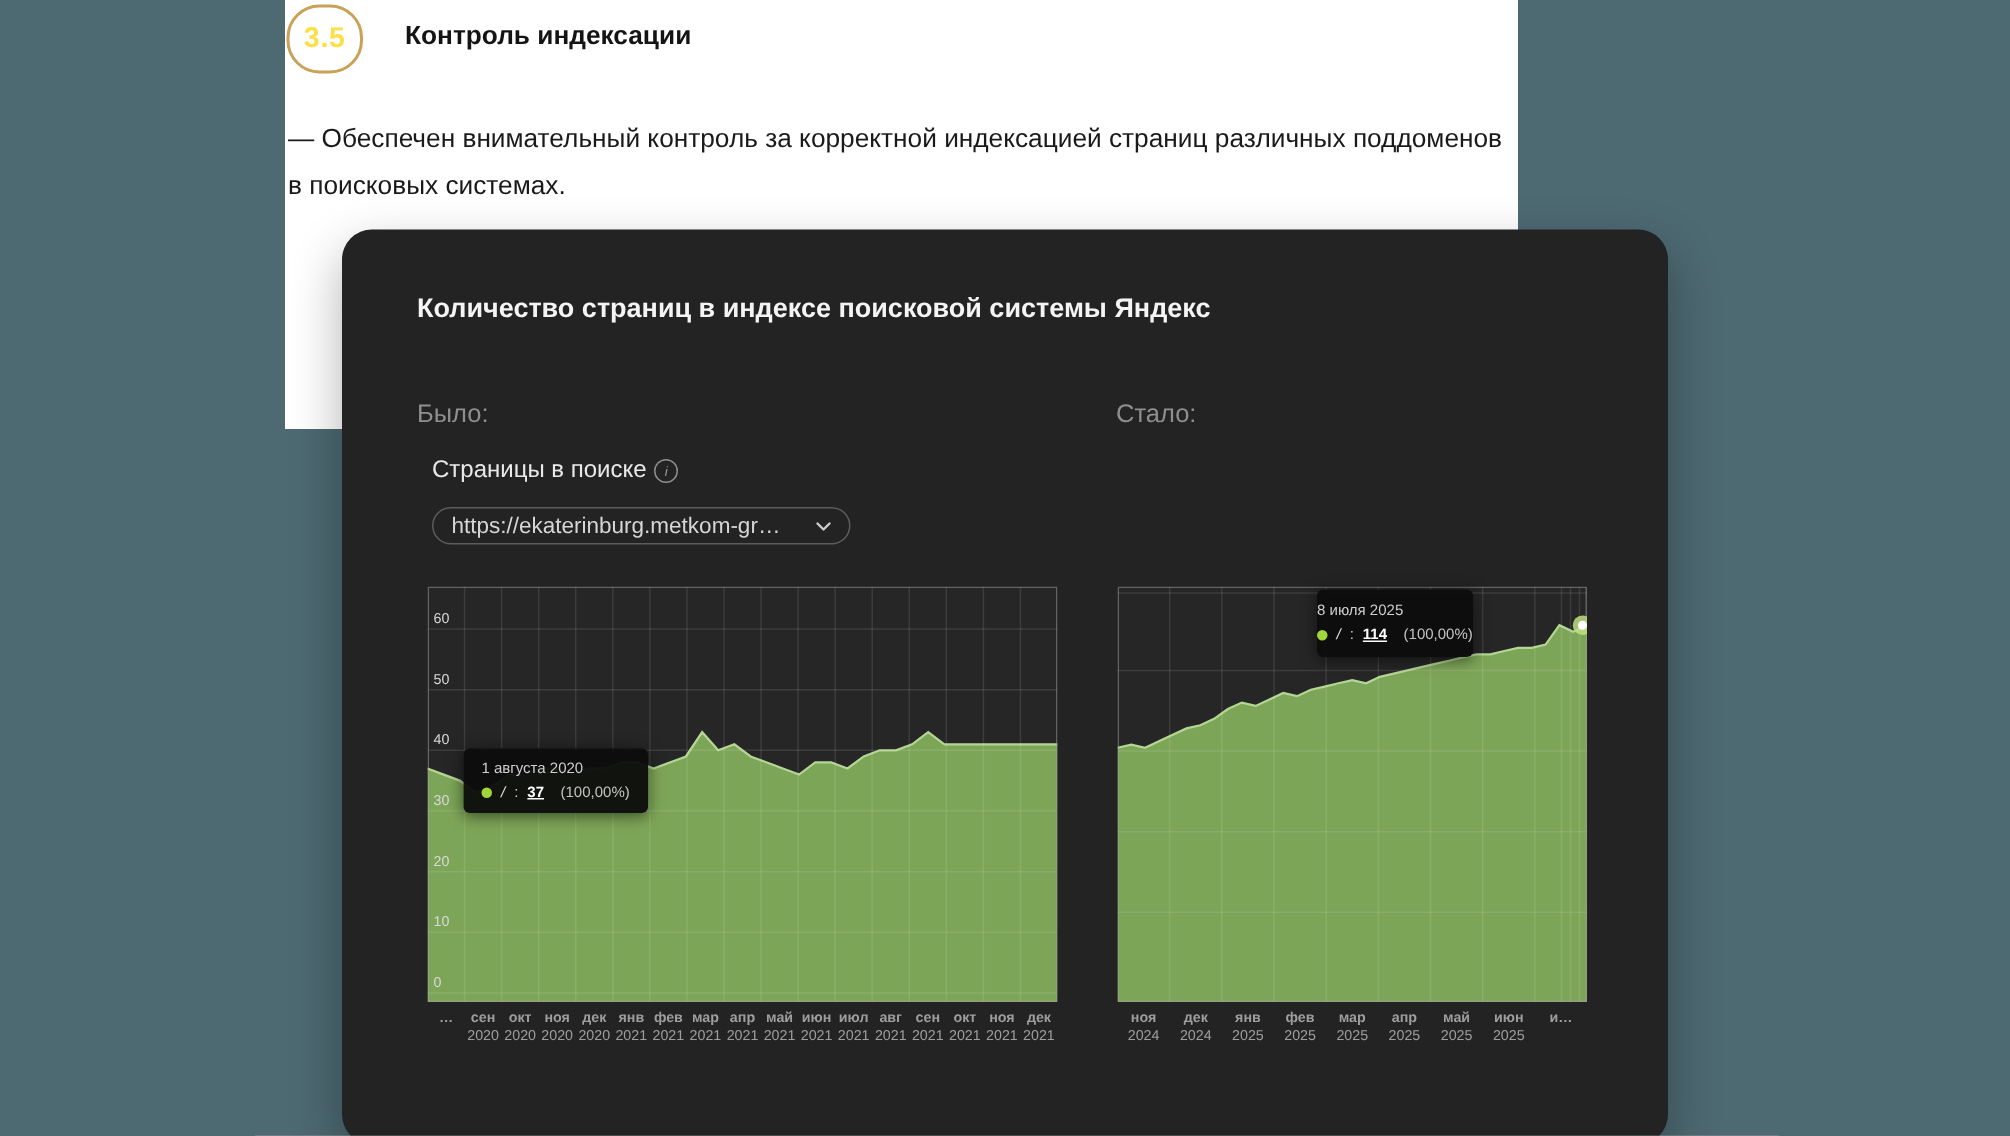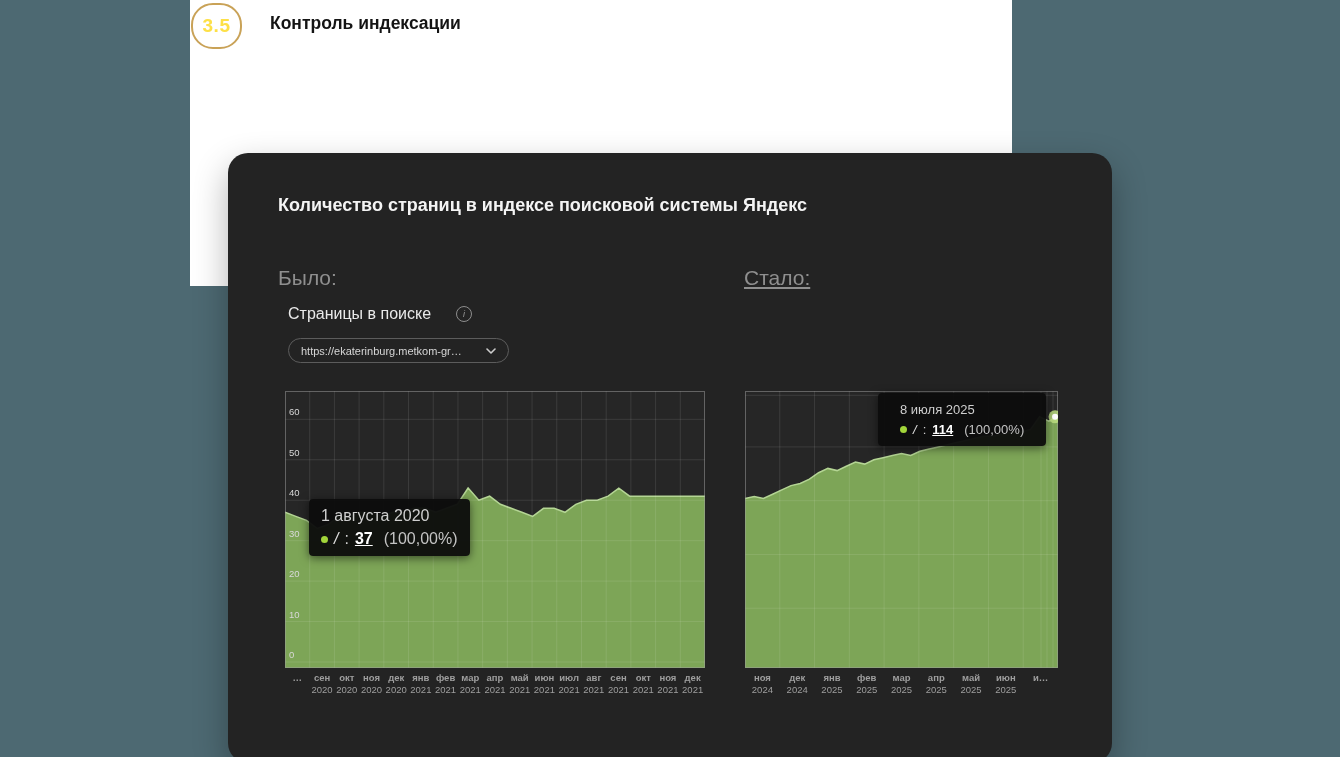--- a/index.html
+++ b/index.html
@@ -9,54 +9,55 @@
   .badge{position:absolute;left:191px;top:3px;width:47px;height:42px;border-radius:22px;
          display:flex;align-items:center;justify-content:center;
          font-size:19px;font-weight:700;z-index:3;letter-spacing:.5px;}
   .section-title{position:absolute;left:270px;top:13px;font-size:17.5px;font-weight:700;
          color:#141414;z-index:3;text-align:center;}
   .paragraph{position:absolute;left:192px;top:77px;width:820px;font-size:17.5px;
          line-height:31px;color:#1a1a1a;z-index:3;}
   .card{position:absolute;left:228px;top:153px;width:884px;height:610px;border-radius:20px;
          z-index:2;box-shadow:0 14px 34px rgba(0,0,0,.30);}
   .card-title{position:absolute;left:50px;top:42px;font-size:18px;font-weight:700;color:#f4f4f4;}
-  .cmp-label{position:absolute;font-size:21px;color:#8f8f8f;}
-  .lbl-before{left:50px;top:113px;} .lbl-after{left:516px;top:113px;text-decoration:underline;}
+  .cmp-label{position:absolute;font-size:17px;color:#8f8f8f;}
+  .lbl-before{left:50px;top:113px;} .lbl-after{left:516px;top:113px;}
   .widget-title{position:absolute;left:60px;top:152px;font-size:16px;color:#e9e9e9;
-         display:flex;align-items:center;gap:25px;}
+         display:flex;align-items:center;gap:5px;}
   .info-icon{width:14px;height:14px;border:1px solid #8d8d8d;border-radius:50%;color:#9a9a9a;
          font-size:9px;font-style:italic;display:inline-flex;align-items:center;justify-content:center;}
   .pill{position:absolute;left:60px;top:185px;height:25px;padding:0 12px;border:1px solid #5c5c5c;
-         border-radius:14px;color:#d6d6d6;font-size:11px;display:inline-flex;align-items:center;gap:24px;
+         border-radius:14px;color:#d6d6d6;font-size:15px;display:inline-flex;align-items:center;gap:24px;
          background:transparent;cursor:pointer;}
   .chart{position:absolute;top:238px;}
   .chart-before{left:57px;} .chart-after{left:517px;}
   svg{display:block;font-family:"Liberation Sans",sans-serif;}
   .tooltip{position:absolute;background:rgba(13,13,13,.96);border-radius:4px;color:#cfcfcf;
          z-index:6;box-shadow:0 2px 10px rgba(0,0,0,.55);white-space:nowrap;}
-  .tt-before{left:24px;top:108px;padding:8px 12px;font-size:16px;}
-  .tt-after{left:133px;top:2px;padding:9px 22px;font-size:13px;}
+  .tt-before{left:24px;top:108px;padding:8px 12px;font-size:10px;}
+  .tt-after{left:133px;top:2px;padding:9px 0;font-size:10px;}
   .tt-row2{margin-top:5px;display:flex;align-items:center;gap:6px;}
   .tt-dot{width:7px;height:7px;border-radius:50%;}
   .tt-host{font-style:italic;color:#e2e2e2;}
   .tt-val{font-weight:700;color:#fff;text-decoration:underline;}
   .tt-pct{margin-left:5px;color:#c4c4c4;text-align:right;}
   .chev{display:inline-flex;}
 </style>
 </head>
 <body>
 
 <div class="page" style="background: rgb(77, 105, 114);">
 
   <div class="white-panel" style="background: rgb(255, 255, 255);"></div>
 
   <div class="badge" style="border: 2.5px solid rgb(201, 162, 87); color: #fde047;">3.5</div>
 
   <div class="section-title">Контроль индексации</div>
 
+  <div class="paragraph">— Обеспечен внимательный контроль за корректной индексацией страниц различных поддоменов в поисковых системах.</div>
 
   <div class="card" style="background: rgb(35, 35, 35);">
 
     <div class="card-title">Количество страниц в индексе поисковой системы Яндекс</div>
 
     <div class="cmp-label lbl-before">Было:</div>
     <div class="cmp-label lbl-after">Стало:</div>
 
     <div class="widget-title">
       <span>Страницы в поиске</span>

